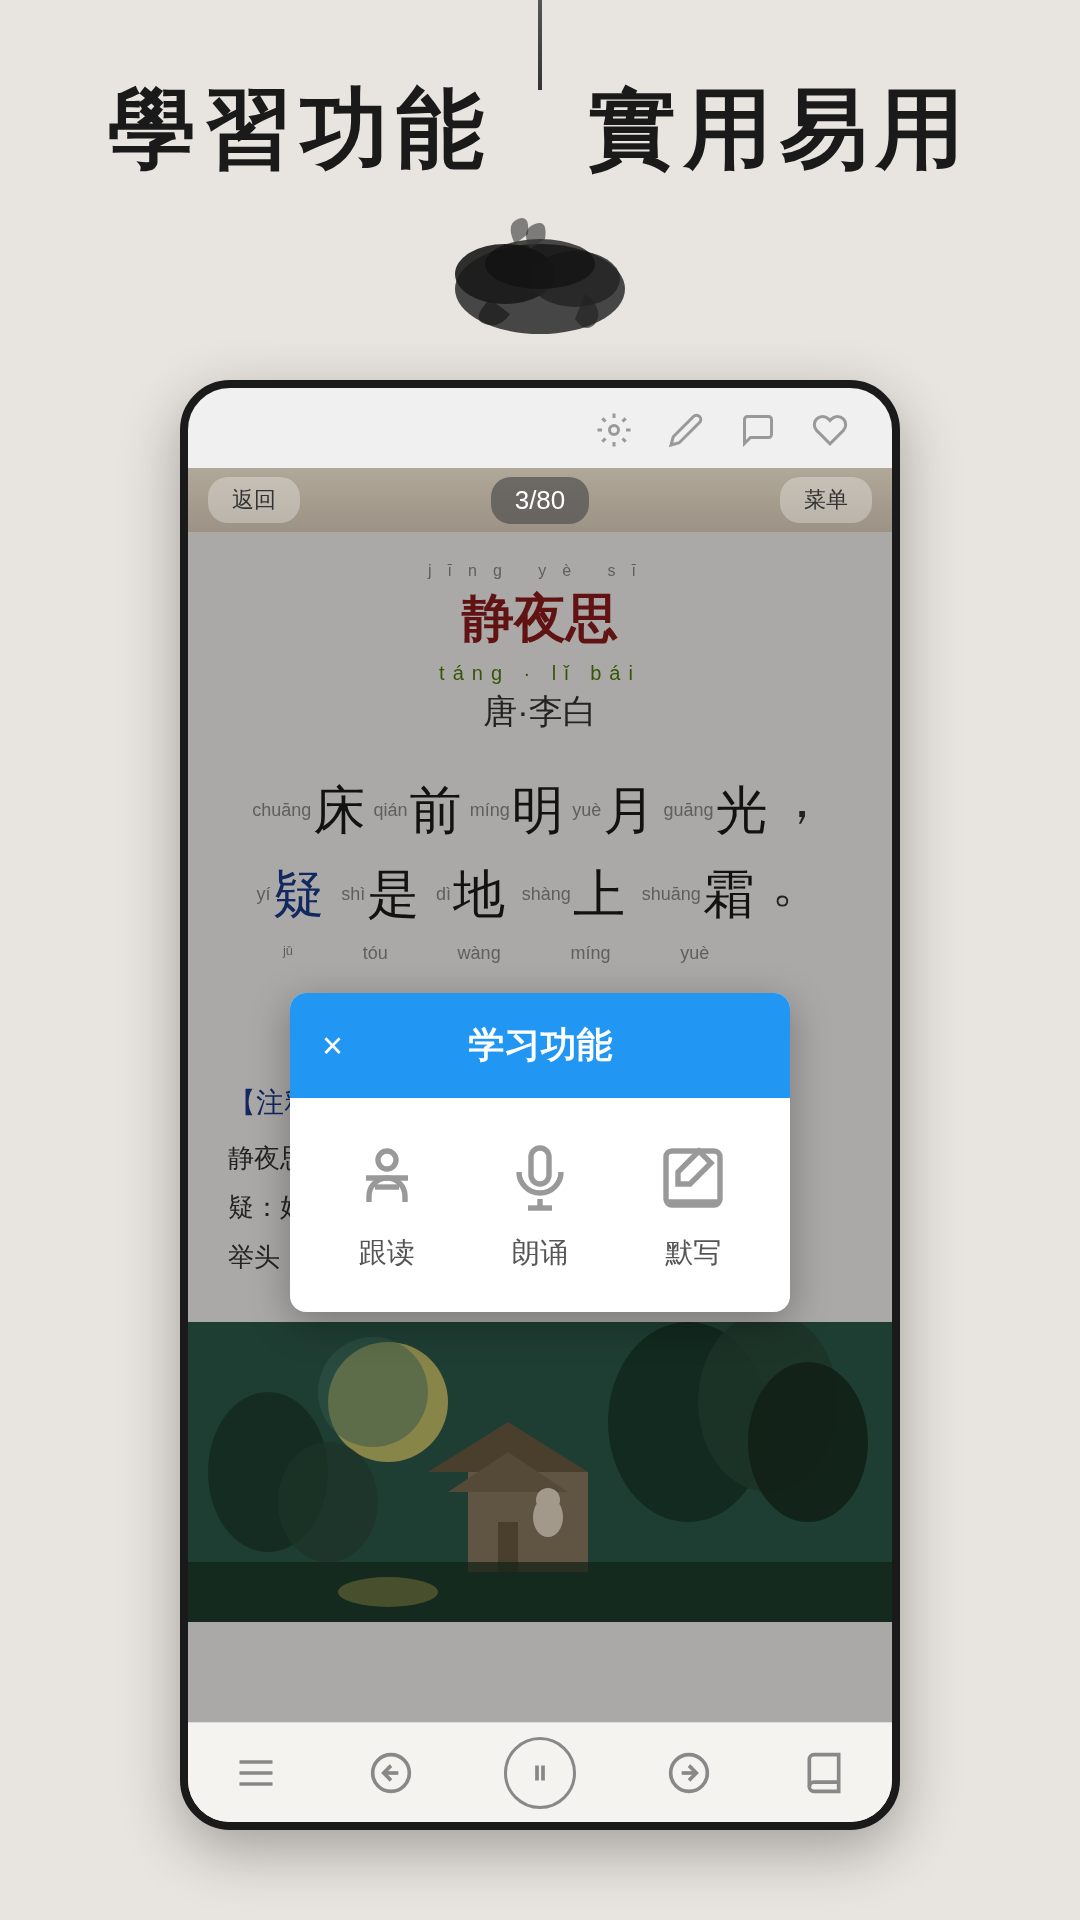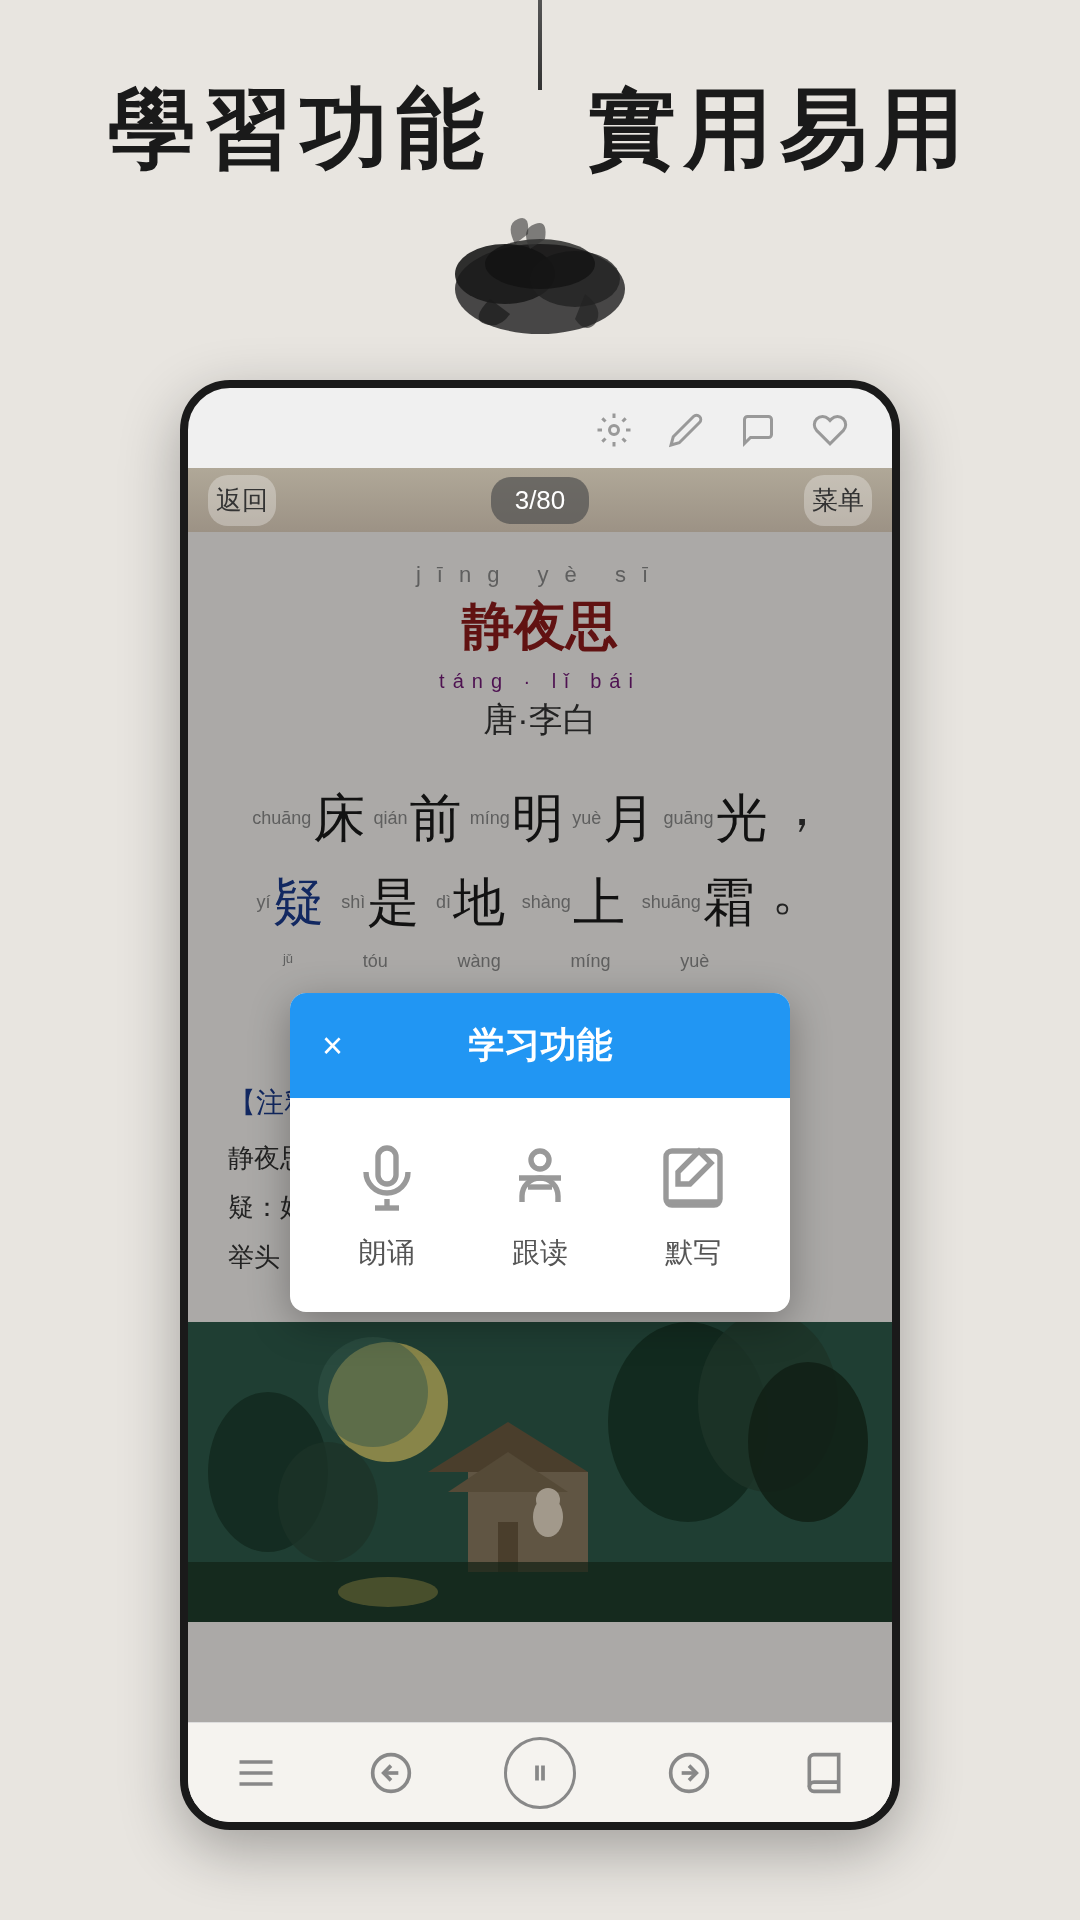--- a/index.html
+++ b/index.html
@@ -104,23 +104,23 @@
       align-items: center;
       justify-content: space-between;
       padding: 0 20px;
       z-index: 10;
     }
 
     .nav-btn {
       background: rgba(255,255,255,0.3);
       border: none;
       border-radius: 20px;
-      padding: 8px 8px;
+      padding: 8px 24px;
       color: #333;
-      font-size: 26px;
+      font-size: 22px;
       cursor: pointer;
     }
 
     .nav-page-indicator {
       background: rgba(80,80,80,0.7);
       border-radius: 20px;
       padding: 8px 24px;
       color: white;
       font-size: 26px;
     }
@@ -136,36 +136,36 @@
       overflow: hidden;
     }
 
     .poem-container {
       padding: 30px 60px;
     }
 
     .poem-title-pinyin {
       text-align: center;
       color: #888;
-      font-size: 22px;
+      font-size: 16px;
       letter-spacing: 16px;
       margin-bottom: 4px;
     }
 
     .poem-title {
       text-align: center;
       color: #8b1a1a;
       font-size: 52px;
       font-weight: bold;
       margin-bottom: 8px;
     }
 
     .poem-author-pinyin {
       text-align: center;
-      color: #701a75;
+      color: #4d7c0f;
       font-size: 20px;
       letter-spacing: 8px;
       margin-bottom: 4px;
     }
 
     .poem-author {
       text-align: center;
       color: #333;
       font-size: 34px;
       margin-bottom: 30px;
@@ -507,39 +507,39 @@
     <div class="modal-dialog">
       <div class="modal-header">
         <button class="modal-close-btn">×</button>
         <div class="modal-title">学习功能</div>
       </div>
       <div class="modal-body">
 
         <div class="modal-item">
           <div class="modal-icon">
             <svg viewBox="0 0 24 24">
+              <circle cx="12" cy="6" r="3"></circle>
+              <path d="M6 20v-2a6 6 0 0 1 12 0v2"></path>
+              <path d="M5 12h14"></path>
+              <path d="M8 15h8"></path>
+            </svg>
+          </div>
+          <span class="modal-label">跟读</span>
+        </div>
+
+        <div class="modal-item">
+          <div class="modal-icon">
+            <svg viewBox="0 0 24 24">
               <rect x="9" y="2" width="6" height="12" rx="3"></rect>
               <path d="M5 10a7 7 0 0 0 14 0"></path>
               <line x1="12" y1="19" x2="12" y2="22"></line>
               <line x1="8" y1="22" x2="16" y2="22"></line>
             </svg>
           </div>
           <span class="modal-label">朗诵</span>
-        </div>
-
-        <div class="modal-item">
-          <div class="modal-icon">
-            <svg viewBox="0 0 24 24">
-              <circle cx="12" cy="6" r="3"></circle>
-              <path d="M6 20v-2a6 6 0 0 1 12 0v2"></path>
-              <path d="M5 12h14"></path>
-              <path d="M8 15h8"></path>
-            </svg>
-          </div>
-          <span class="modal-label">跟读</span>
         </div>
 
         <div class="modal-item">
           <div class="modal-icon">
             <svg viewBox="0 0 24 24">
               <rect x="3" y="3" width="18" height="18" rx="2"></rect>
               <path d="M14 3l-7 7v4h4l7-7-4-4z"></path>
               <line x1="3" y1="20" x2="21" y2="20"></line>
             </svg>
           </div>

